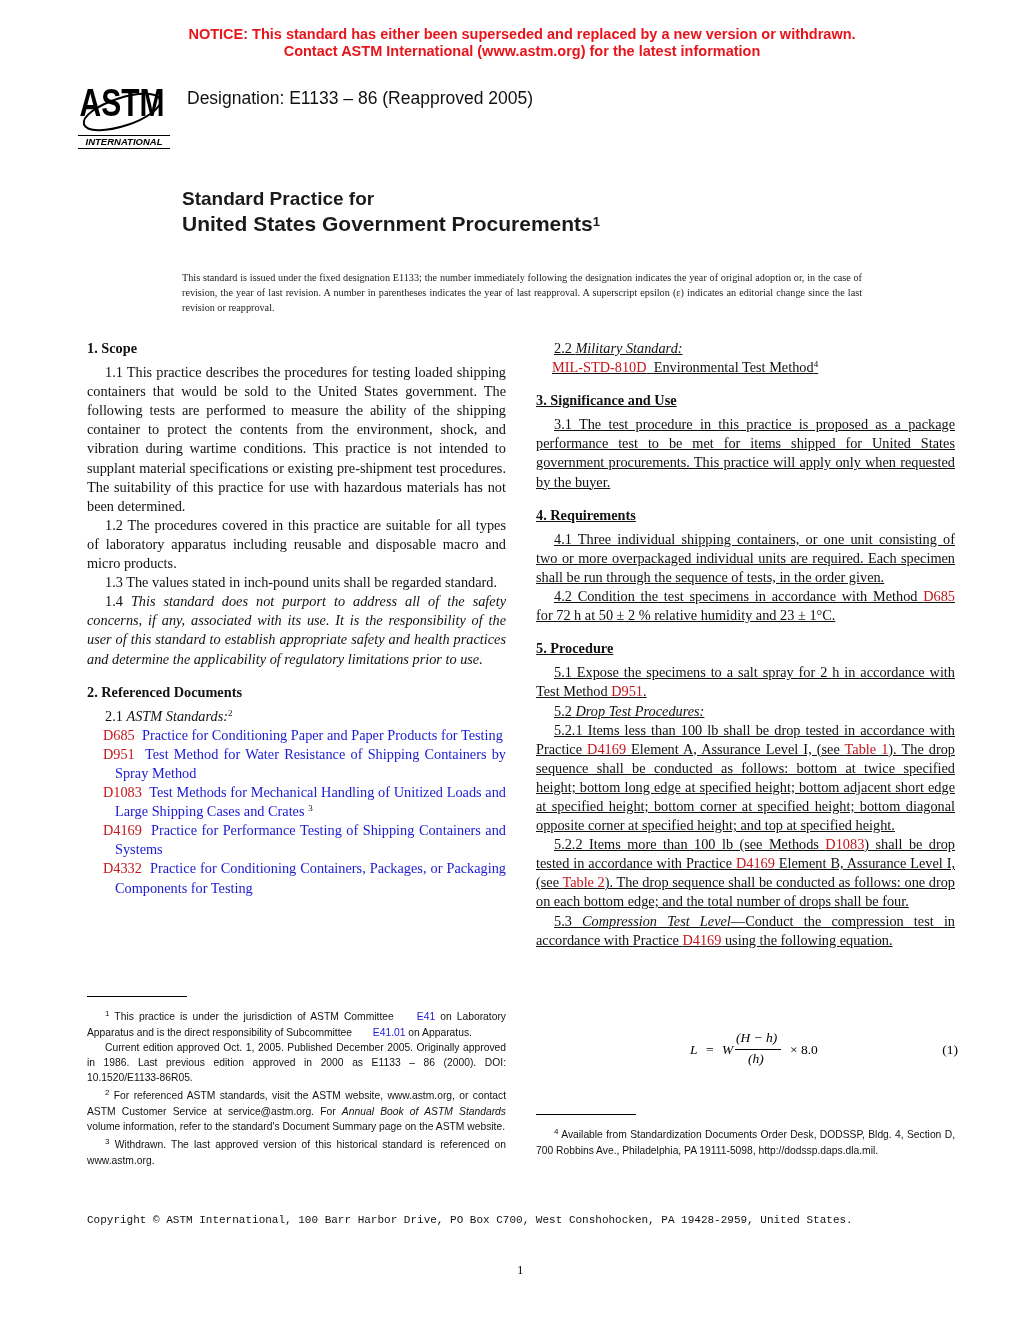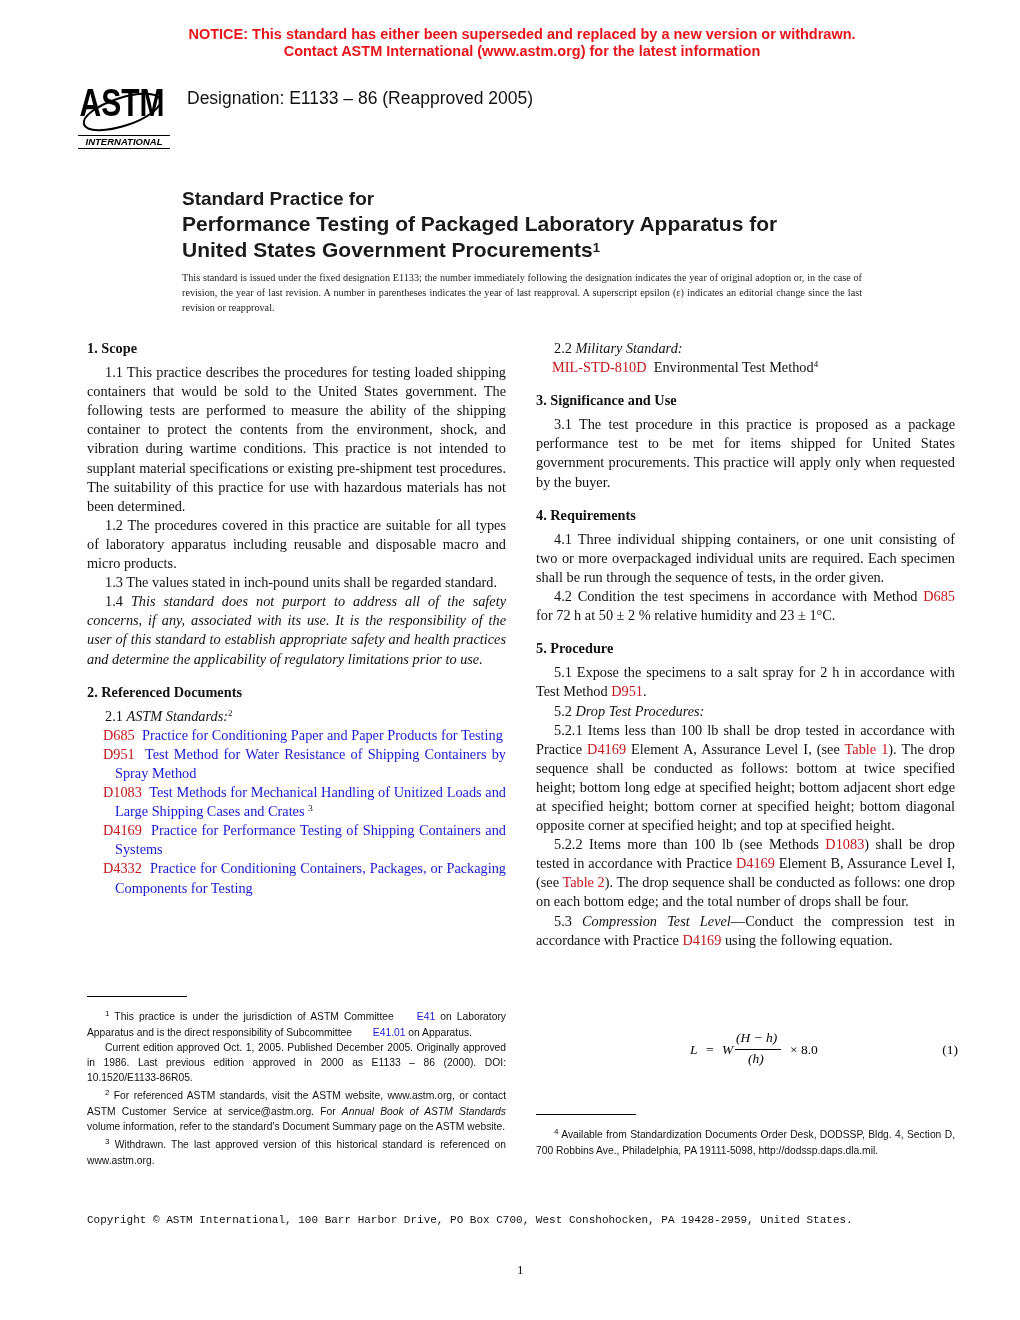--- a/index.html
+++ b/index.html
@@ -12,21 +12,21 @@
   .title .l1 { font-size: 19px; line-height: 24px; }
   .title .l2 { font-size: 21px; line-height: 26px; }
   .title sup { font-size: 13px; vertical-align: top; position: relative; top: -2px; }
   .preamble { left: 170px; top: 270px; width: 680px; font-family: "Liberation Serif", serif; font-size: 10.2px; line-height: 15.2px; color: #222; text-align: justify; }
   .col { font-family: "Liberation Serif", serif; font-size: 14.3px; line-height: 19.1px; color: #111; text-align: justify; }
   .col p { margin: 0; }
   .col .h { font-weight: bold; margin-top: 0; margin-bottom: 5px; }
   .col .ind { text-indent: 18px; }
   .col .it { font-style: italic; }
   .left { left: 75px; top: 339px; width: 419px; }
-  .right { left: 524px; top: 339px; width: 419px; }
+  .right { left: 524px; top: 339px; width: 419px; text-decoration: underline; }
   .red { color: #c4161c; }
   .blue { color: #1a1ad2; }
   .ref { padding-left: 28px; text-indent: -12px; text-align: justify; }
   .fnline { height: 1px; background: #000; width: 100px; }
   .fn { font-family: "Liberation Sans", sans-serif; font-size: 10.3px; line-height: 15.2px; color: #111; text-align: justify; }
   .fn p { margin: 0; }
   .fn .ind { text-indent: 18px; }
   .fn sup { font-size: 8px; }
   .fn .fnlink { color: #1a1ad2; padding-left: 18px; }
   .copyright { left: 75px; top: 1214px; font-family: Liberation Mono, monospace; font-size: 11px; color: #111; }
@@ -49,21 +49,20 @@
     <rect x="2" y="63" width="92" height="1" fill="#000"></rect>
     <text x="48" y="73" text-anchor="middle" font-family="Liberation Sans, sans-serif" font-weight="bold" font-style="italic" font-size="9.5" fill="#000">INTERNATIONAL</text>
     <rect x="2" y="76" width="92" height="1" fill="#000" stroke-dasharray="3 2"></rect>
   </svg>
 </div>
 
 <div class="abs designation">Designation: E1133 – 86 (Reapproved 2005)</div>
 
 <div class="abs title">
   <div class="l1">Standard Practice for</div>
-  <div class="l2">Performance Testing of Packaged Laboratory Apparatus for</div>
   <div class="l2"><span>United States Government Procurements</span><sup>1</sup></div>
 </div>
 
 <div class="abs preamble">This standard is issued under the fixed designation E1133; the number immediately following the designation indicates the year of original adoption or, in the case of revision, the year of last revision. A number in parentheses indicates the year of last reapproval. A superscript epsilon (ε) indicates an editorial change since the last revision or reapproval.</div>
 
 <div class="abs col left">
   <p class="h">1.  Scope</p>
   <p class="ind">1.1  This practice describes the procedures for testing loaded shipping containers that would be sold to the United States government. The following tests are performed to measure the ability of the shipping container to protect the contents from the environment, shock, and vibration during wartime conditions. This practice is not intended to supplant material specifications or existing pre-shipment test procedures. The suitability of this practice for use with hazardous materials has not been determined.</p>
   <p class="ind">1.2  The procedures covered in this practice are suitable for all types of laboratory apparatus including reusable and disposable macro and micro products.</p>
   <p class="ind">1.3  The values stated in inch-pound units shall be regarded standard.</p>

